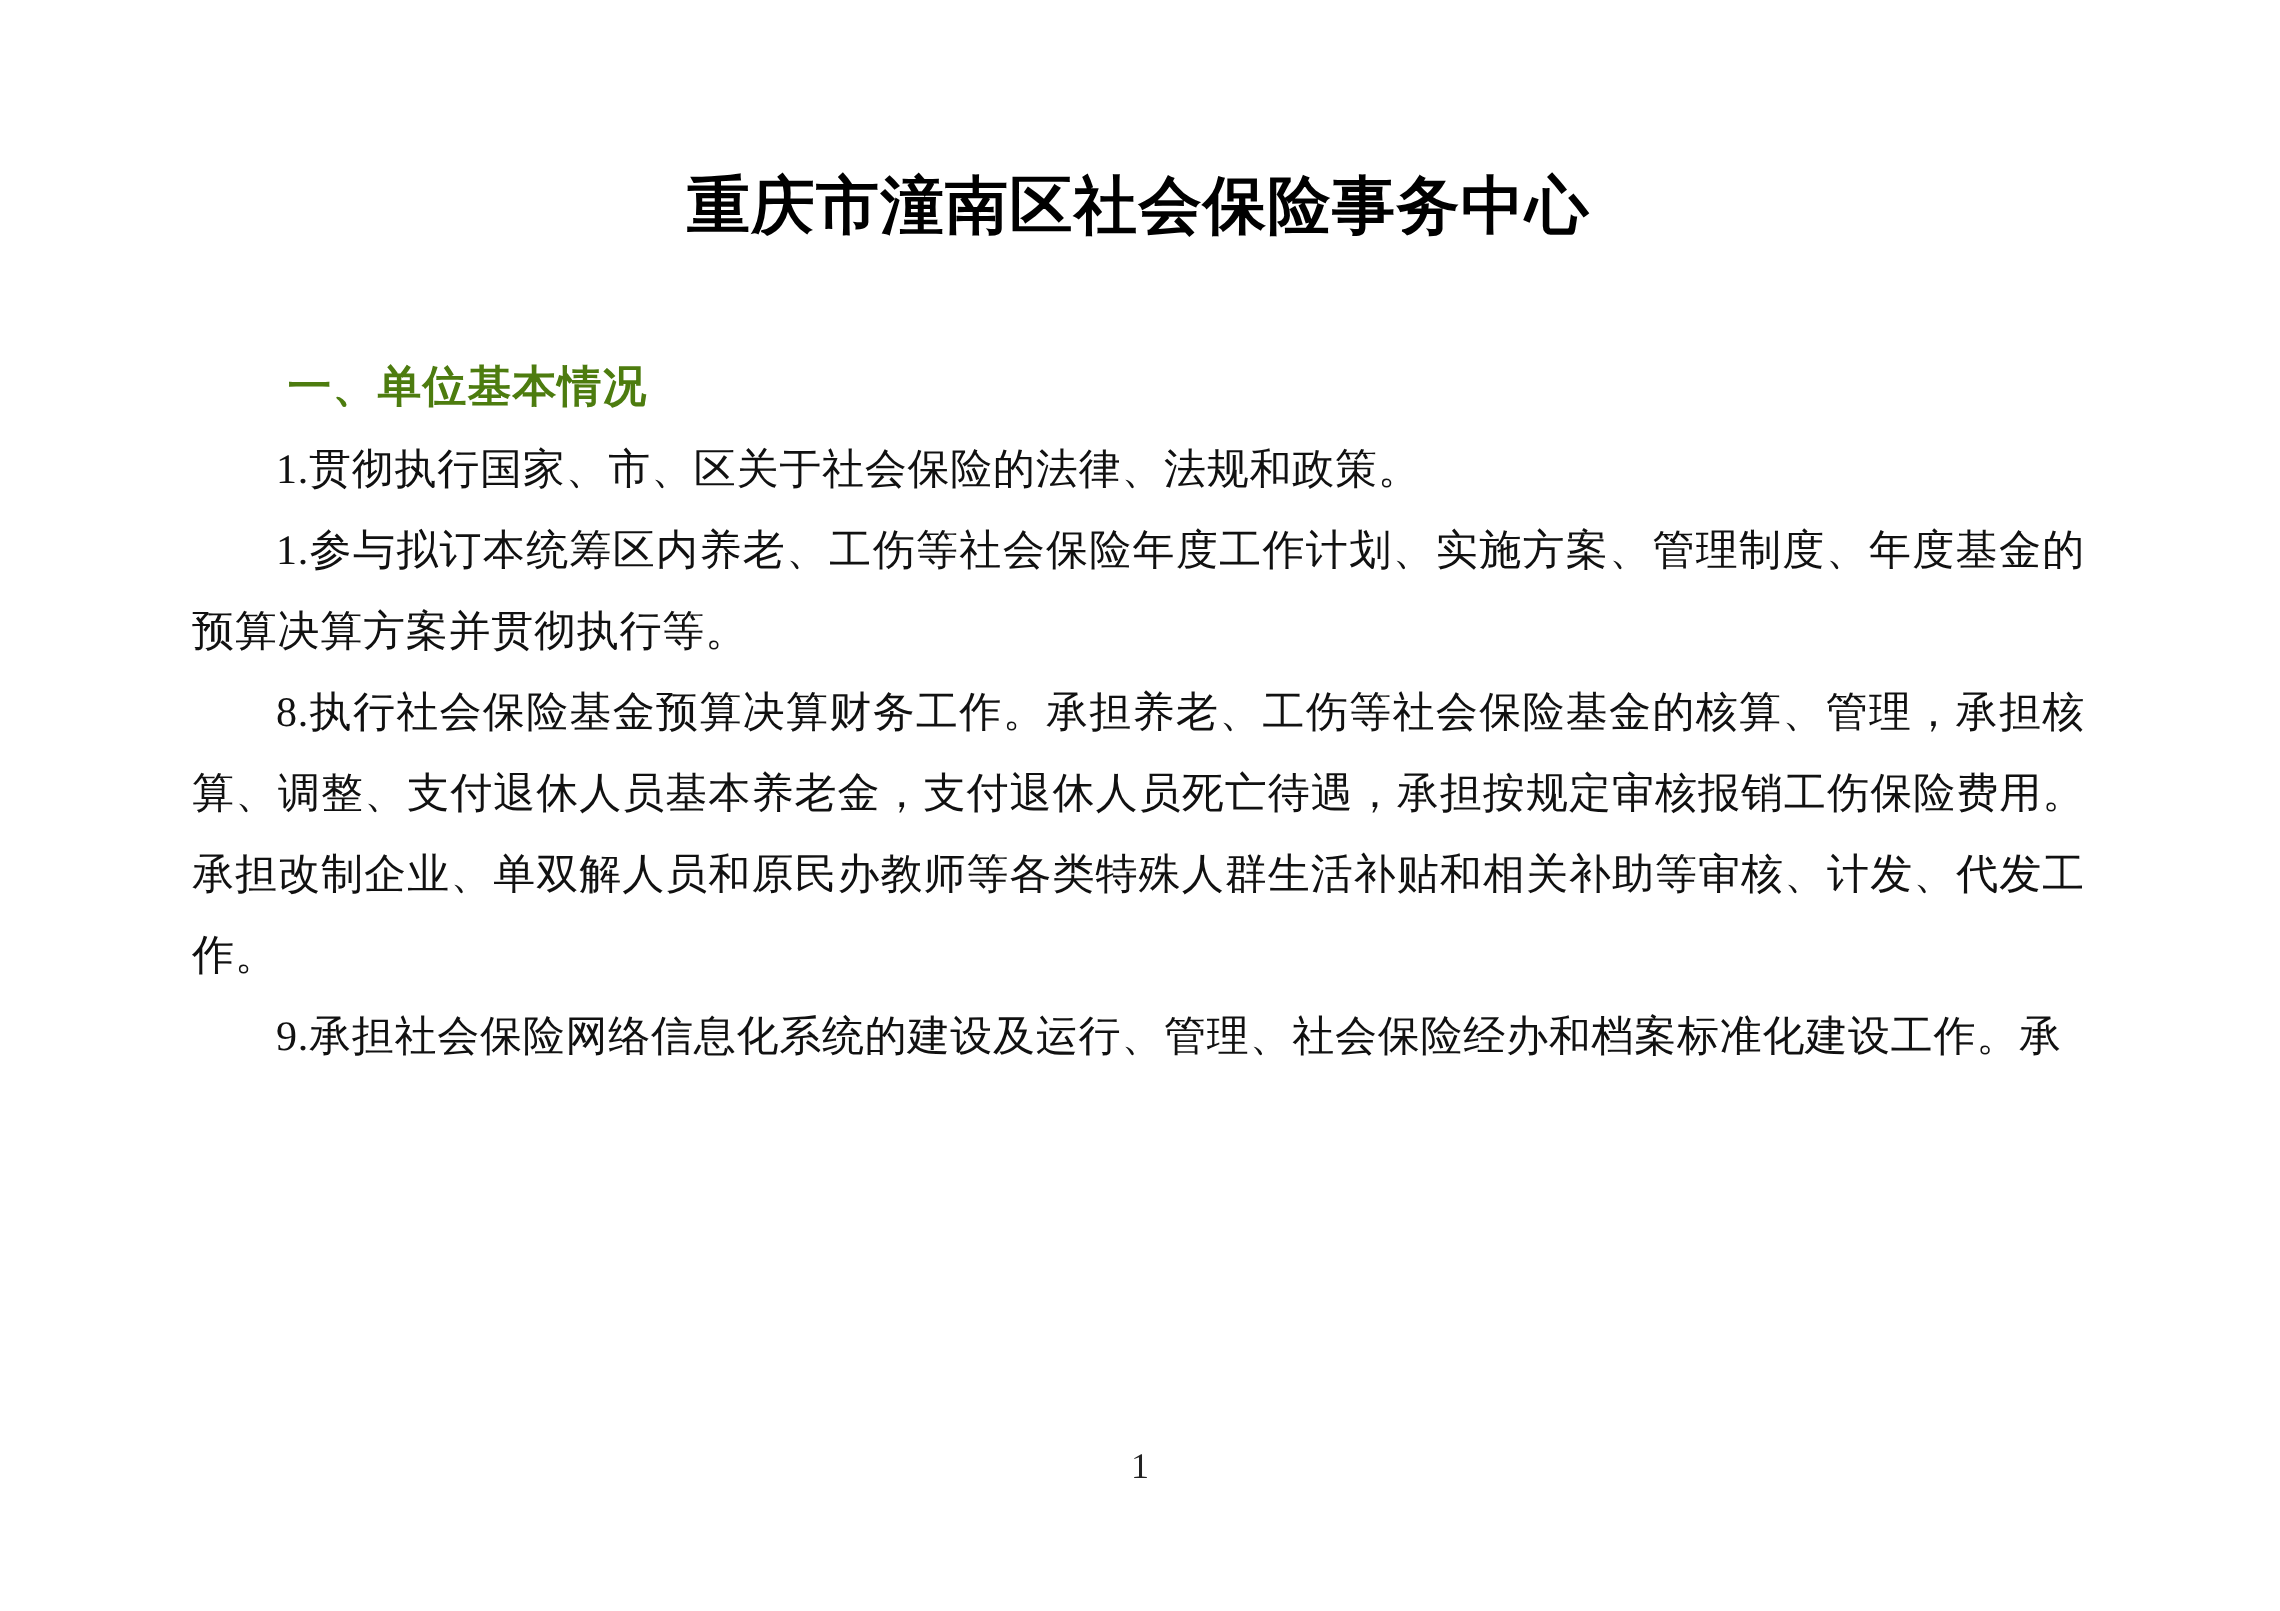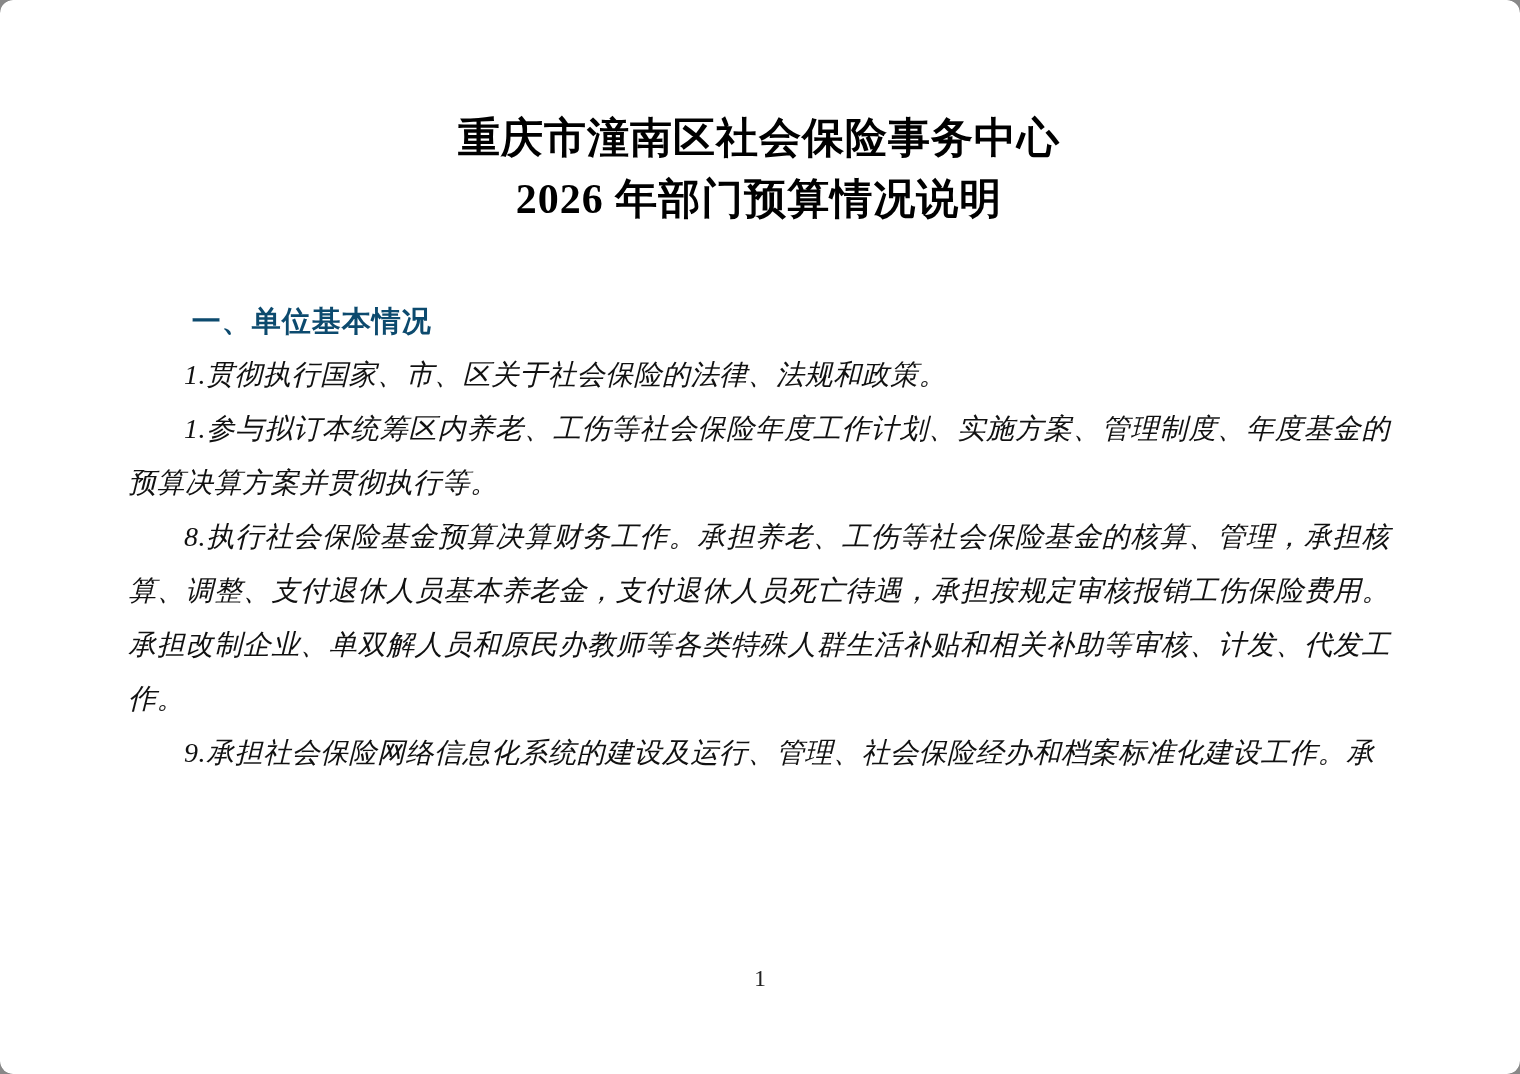--- a/index.html
+++ b/index.html
@@ -1,15 +1,15 @@
 <!DOCTYPE html>
 <html><head>
 <meta charset="utf-8">
 <style>
-  * { margin: 0; padding: 0; box-sizing: border-box; border-radius: 13px; }
+  * { margin: 0; padding: 0; box-sizing: border-box; }
 
   html, body {
     background: #888;
   }
 
   .page {
     position: relative;
     width: 1520px;
     height: 1074px;
     margin: 0 auto;
@@ -27,42 +27,41 @@
     font-family: "Liberation Serif", "DejaVu Serif", serif;
     font-weight: bold;
     font-size: 42px;
     line-height: 61px;
     color: #000000;
     letter-spacing: 1px;
   }
 
   .section-heading {
     margin-top: 64px;
-    font-family: Liberation Serif, serif;
+    font-family: Liberation Mono, monospace;
     font-weight: bold;
     font-size: 29px;
     line-height: 54px;
     text-indent: 2.2em;
-    color: #0c4a6e;
+    color: #4d7c0f;
     letter-spacing: 1px;
   }
 
   .body-text {
     font-family: "Liberation Serif", "DejaVu Serif", serif;
     font-size: 28px;
     line-height: 54px;
     text-align: justify;
     color: #111111;
   }
 
   .body-text p {
     text-indent: 2em;
     margin: 0;
     letter-spacing: 0.5px;
-    font-style: italic;
   }
 
   .page-number {
     position: absolute;
     bottom: 82px;
     left: 0;
     width: 100%;
     text-align: center;
     font-family: "Liberation Serif", "DejaVu Serif", serif;
     font-size: 24px;
@@ -70,21 +69,20 @@
   }
 </style>
 </head>
 <body>
 
 <div class="page">
   <div class="content">
 
     <div class="title-block">
       <div>重庆市潼南区社会保险事务中心</div>
-      <div>2026 年部门预算情况说明</div>
     </div>
 
     <div class="section-heading">一、单位基本情况</div>
 
     <div class="body-text">
       <p>1.贯彻执行国家、市、区关于社会保险的法律、法规和政策。</p>
       <p>1.参与拟订本统筹区内养老、工伤等社会保险年度工作计划、实施方案、管理制度、年度基金的预算决算方案并贯彻执行等。</p>
       <p>8.执行社会保险基金预算决算财务工作。承担养老、工伤等社会保险基金的核算、管理，承担核算、调整、支付退休人员基本养老金，支付退休人员死亡待遇，承担按规定审核报销工伤保险费用。承担改制企业、单双解人员和原民办教师等各类特殊人群生活补贴和相关补助等审核、计发、代发工作。</p>
       <p>9.承担社会保险网络信息化系统的建设及运行、管理、社会保险经办和档案标准化建设工作。承</p>
     </div>

